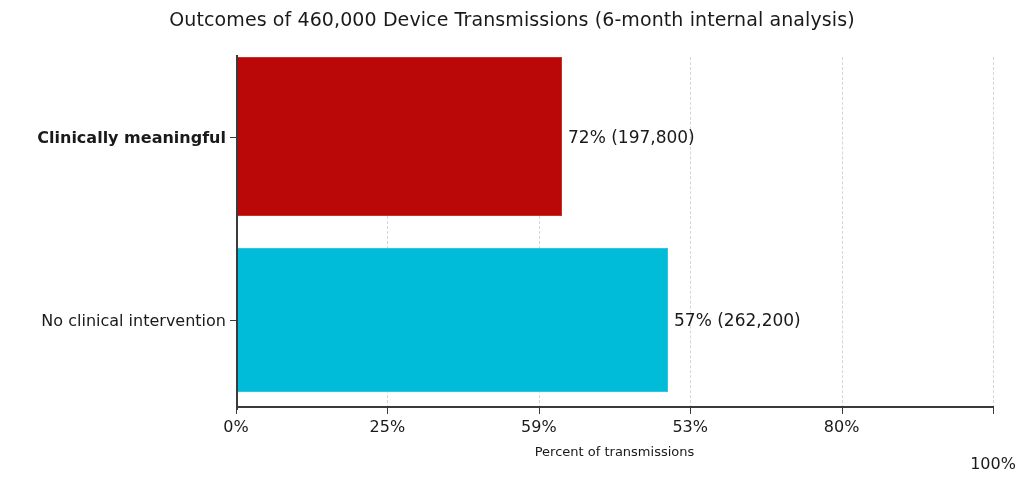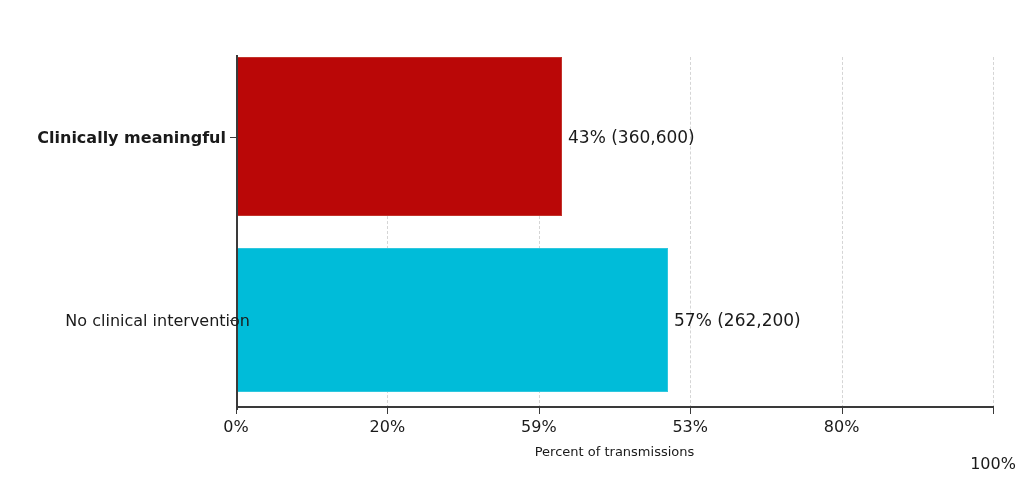--- a/index.html
+++ b/index.html
@@ -140,56 +140,57 @@
     font-size: 13px;
     color: #1a1a1a;
     white-space: nowrap;
   }
 </style>
 </head>
 <body>
 
 <div id="figure">
 
+  <div class="chart-title">Outcomes of 460,000 Device Transmissions (6-month internal analysis)</div>
 
   <div class="plot-area">
     <div class="gridline" style="left:0px"></div>
     <div class="gridline" style="left:151.4px"></div>
     <div class="gridline" style="left:302.8px"></div>
     <div class="gridline" style="left:454.2px"></div>
     <div class="gridline" style="left:605.6px"></div>
     <div class="gridline" style="left:757px"></div>
   </div>
 
   <div class="plot-area">
     <div class="bar bar-clinically" style="width:325.5px"></div>
     <div class="bar bar-nointervention" style="width:431.5px"></div>
   </div>
 
   <div class="spine-left"></div>
   <div class="spine-bottom"></div>
 
-  <div class="bar-value" style="left:568px; top:137px;">43% (360,600)</div>
+  <div class="bar-value" style="left:568px; top:137px;">72% (197,800)</div>
   <div class="bar-value" style="left:674px; top:320px;">57% (262,200)</div>
 
   <div class="ylabel-wrap" style="top:137px;font-weight:bold;">Clinically meaningful</div>
   <div class="ytick-mark" style="top:137px;"></div>
 
-  <div class="ylabel-wrap" style="top:320px;padding-left:24px;">No clinical intervention</div>
+  <div class="ylabel-wrap" style="top:320px;">No clinical intervention</div>
   <div class="ytick-mark" style="top:320px;"></div>
 
   <div class="xtick-mark" style="left:236px;"></div>
   <div class="xtick-mark" style="left:387.4px;"></div>
   <div class="xtick-mark" style="left:538.8px;"></div>
   <div class="xtick-mark" style="left:690.2px;"></div>
   <div class="xtick-mark" style="left:841.6px;"></div>
   <div class="xtick-mark" style="left:993px;"></div>
 
   <div class="xtick-label" style="left:236px;">0%</div>
-  <div class="xtick-label" style="left:387.4px;">20%</div>
+  <div class="xtick-label" style="left:387.4px;">25%</div>
   <div class="xtick-label" style="left:538.8px;">59%</div>
   <div class="xtick-label" style="left:690.2px;">53%</div>
   <div class="xtick-label" style="left:841.6px;">80%</div>
   <div class="xtick-label" style="left:993px;margin-top:37px;">100%</div>
 
   <div class="xaxis-title">Percent of transmissions</div>
 
 </div>
 
 </body></html>

